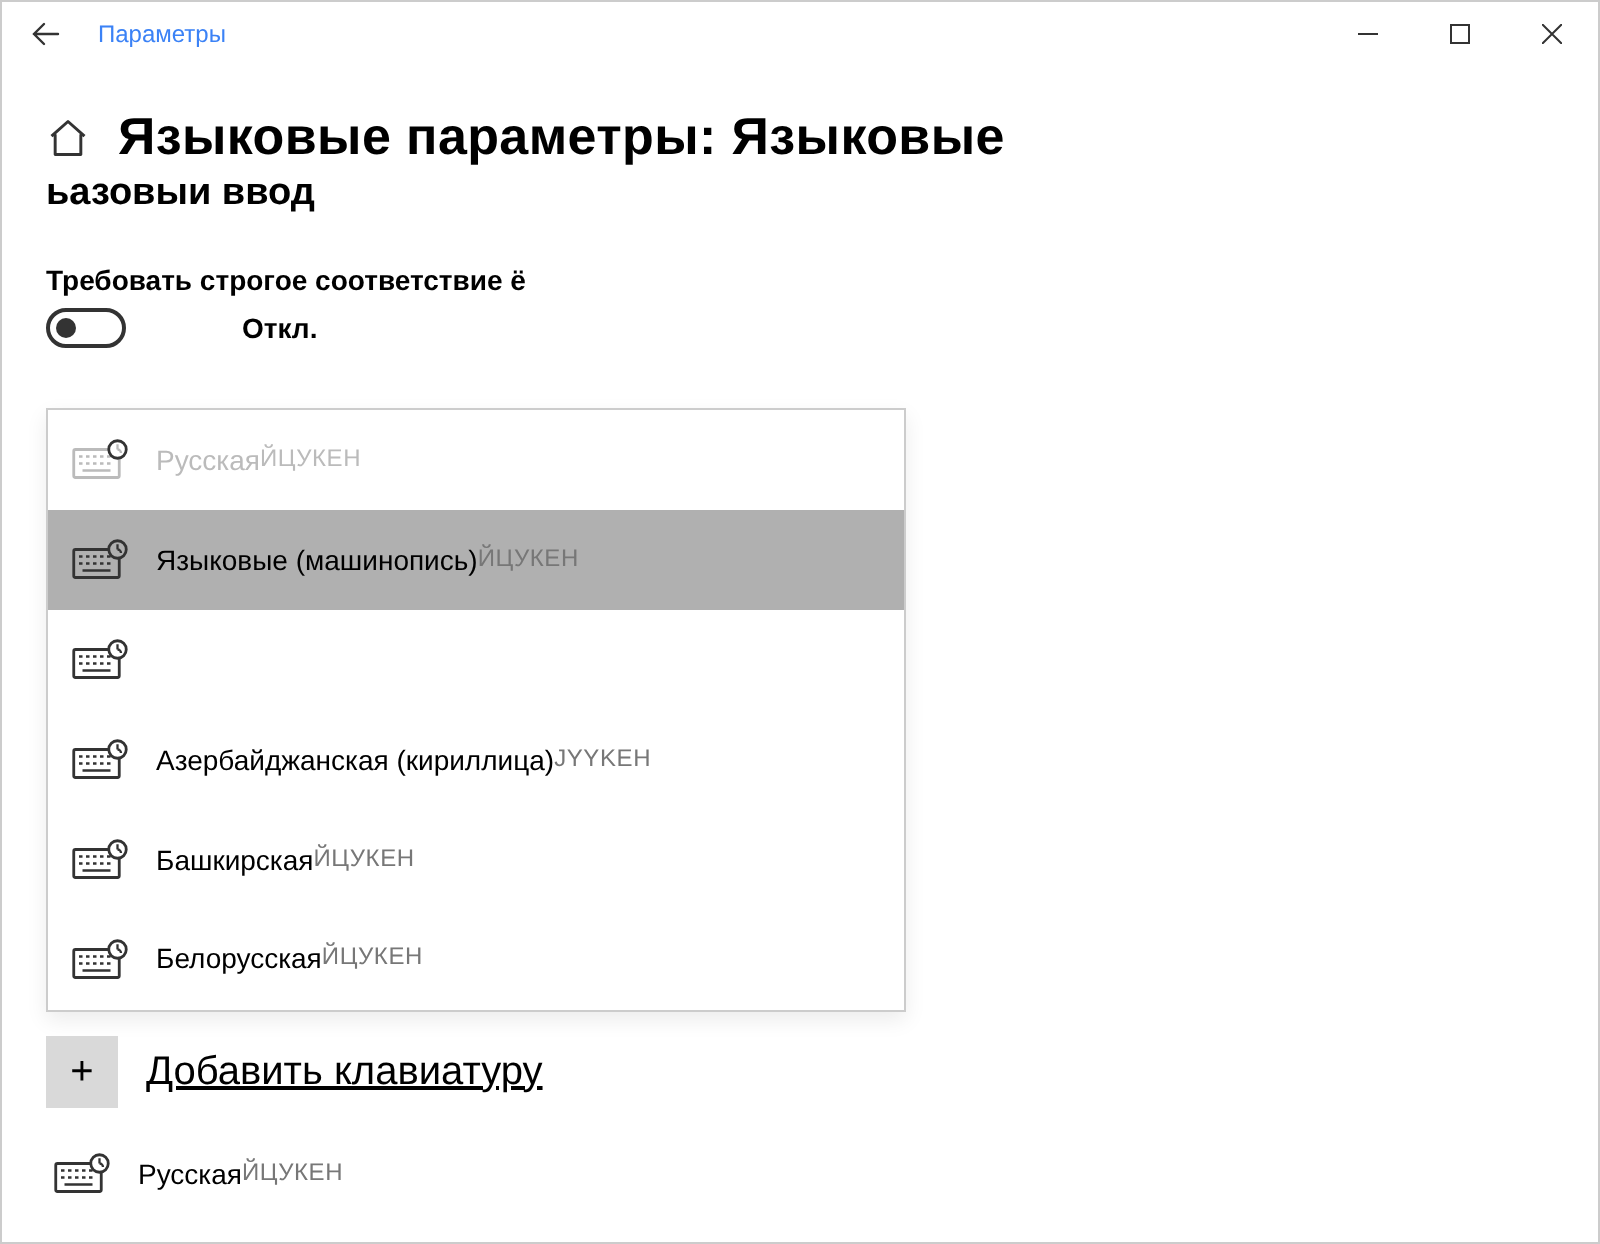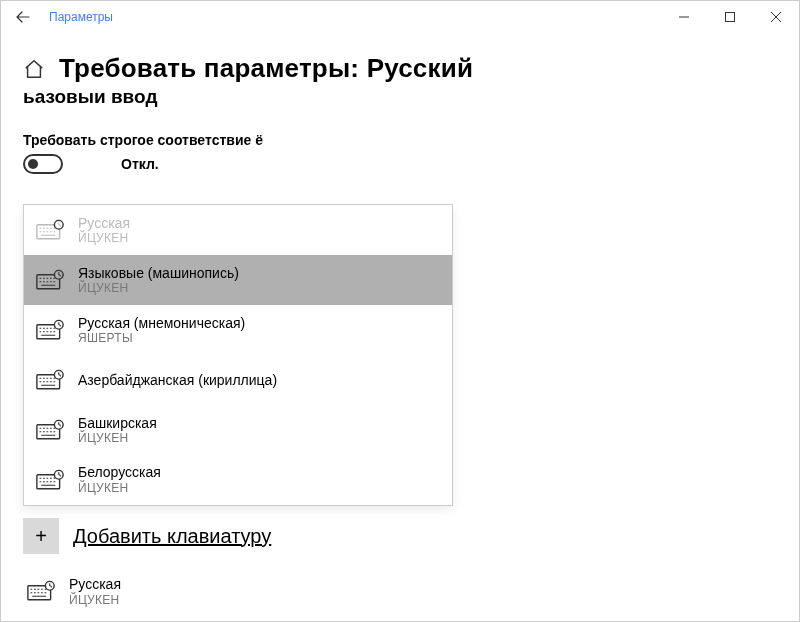--- a/index.html
+++ b/index.html
@@ -93,21 +93,21 @@
     padding: 9px 12px;
     min-height: 50px;
   }
   .kb-item.disabled .kb-name,
   .kb-item.disabled .kb-layout { color: #bbb; }
   .kb-item.disabled svg path,
   .kb-item.disabled svg rect { stroke: #bbb; }
   .kb-item.selected { background: #b0b0b0; }
   .kb-item.truncated { height: 42px; overflow: hidden; align-items: center; padding-top: 8px; }
   .kb-icon { width: 28px; height: 22px; flex-shrink: 0; }
-  .kb-text { display: flex; flex-direction: column; }
+  .kb-text { display: flex; flex-direction: row; }
   .kb-name { font-size: 14px; line-height: 1.2; }
   .kb-layout { font-size: 12px; color: #777; text-transform: uppercase; letter-spacing: 0.3px; }
   .add-row {
     display: flex; align-items: center; gap: 14px;
     margin-top: 8px;
     padding: 4px 0;
   }
   .add-btn {
     width: 36px; height: 36px;
     background: #d9d9d9;
@@ -150,21 +150,21 @@
     </div>
   </div>
 </div>
 
 <div class="content">
 
   <div class="page-head">
     <svg class="home-icon" viewBox="0 0 24 24">
       <path d="M3 11 L12 3 L21 11 M5 10 V21 H19 V10" stroke="#333" stroke-width="1.6" fill="none" stroke-linejoin="round"></path>
     </svg>
-    <div class="page-title">Требовать параметры: Русский</div>
+    <div class="page-title">Языковые параметры: Языковые</div>
   </div>
   <div class="subtitle">ьазовыи ввод</div>
 
   <div class="toggle-section">
     <div class="toggle-label">Требовать строгое соответствие ё</div>
     <div class="toggle-row">
       <div class="toggle">
         <div class="toggle-knob"></div>
       </div>
       <div class="toggle-state">Откл.</div>
@@ -198,35 +198,32 @@
       </div>
     </div>
 
     <div class="kb-item">
       <svg class="kb-icon" viewBox="0 0 32 24">
         <rect x="1" y="6" width="26" height="16" rx="1" stroke="#333" stroke-width="1.6" fill="none"></rect>
         <path d="M4 10h2M8 10h2M12 10h2M16 10h2M20 10h2M4 14h2M8 14h2M12 14h2M16 14h2M20 14h2M6 18h16" stroke="#333" stroke-width="1.3"></path>
         <circle cx="26" cy="6" r="5" stroke="#333" stroke-width="1.6" fill="#fff"></circle>
         <path d="M26 3v3M26 6a2 2 0 0 1 2 2" stroke="#333" stroke-width="1.3" fill="none"></path>
       </svg>
-      <div class="kb-text">
-        <div class="kb-name">Русская (мнемоническая)</div>
-        <div class="kb-layout">ЯШЕРТЫ</div>
-      </div>
     </div>
 
     <div class="kb-item">
       <svg class="kb-icon" viewBox="0 0 32 24">
         <rect x="1" y="6" width="26" height="16" rx="1" stroke="#333" stroke-width="1.6" fill="none"></rect>
         <path d="M4 10h2M8 10h2M12 10h2M16 10h2M20 10h2M4 14h2M8 14h2M12 14h2M16 14h2M20 14h2M6 18h16" stroke="#333" stroke-width="1.3"></path>
         <circle cx="26" cy="6" r="5" stroke="#333" stroke-width="1.6" fill="#fff"></circle>
         <path d="M26 3v3M26 6a2 2 0 0 1 2 2" stroke="#333" stroke-width="1.3" fill="none"></path>
       </svg>
       <div class="kb-text">
         <div class="kb-name">Азербайджанская (кириллица)</div>
+        <div class="kb-layout">JYYKEH</div>
       </div>
     </div>
 
     <div class="kb-item">
       <svg class="kb-icon" viewBox="0 0 32 24">
         <rect x="1" y="6" width="26" height="16" rx="1" stroke="#333" stroke-width="1.6" fill="none"></rect>
         <path d="M4 10h2M8 10h2M12 10h2M16 10h2M20 10h2M4 14h2M8 14h2M12 14h2M16 14h2M20 14h2M6 18h16" stroke="#333" stroke-width="1.3"></path>
         <circle cx="26" cy="6" r="5" stroke="#333" stroke-width="1.6" fill="#fff"></circle>
         <path d="M26 3v3M26 6a2 2 0 0 1 2 2" stroke="#333" stroke-width="1.3" fill="none"></path>
       </svg>

